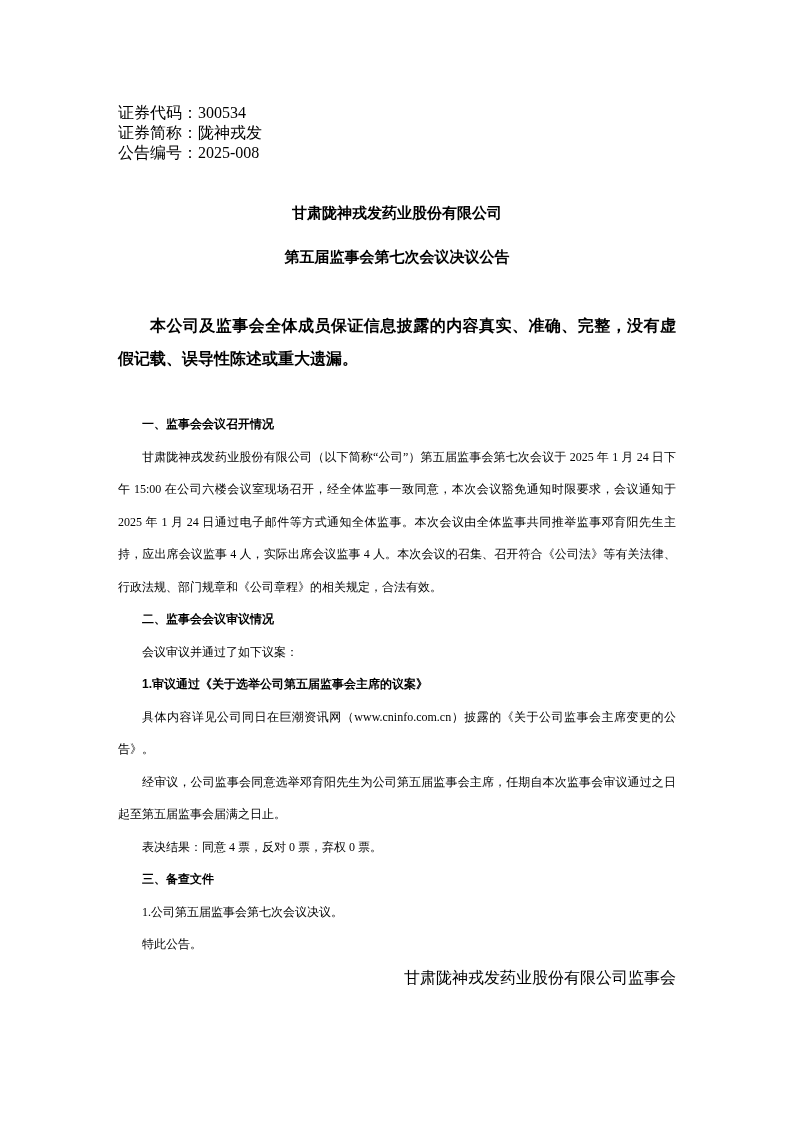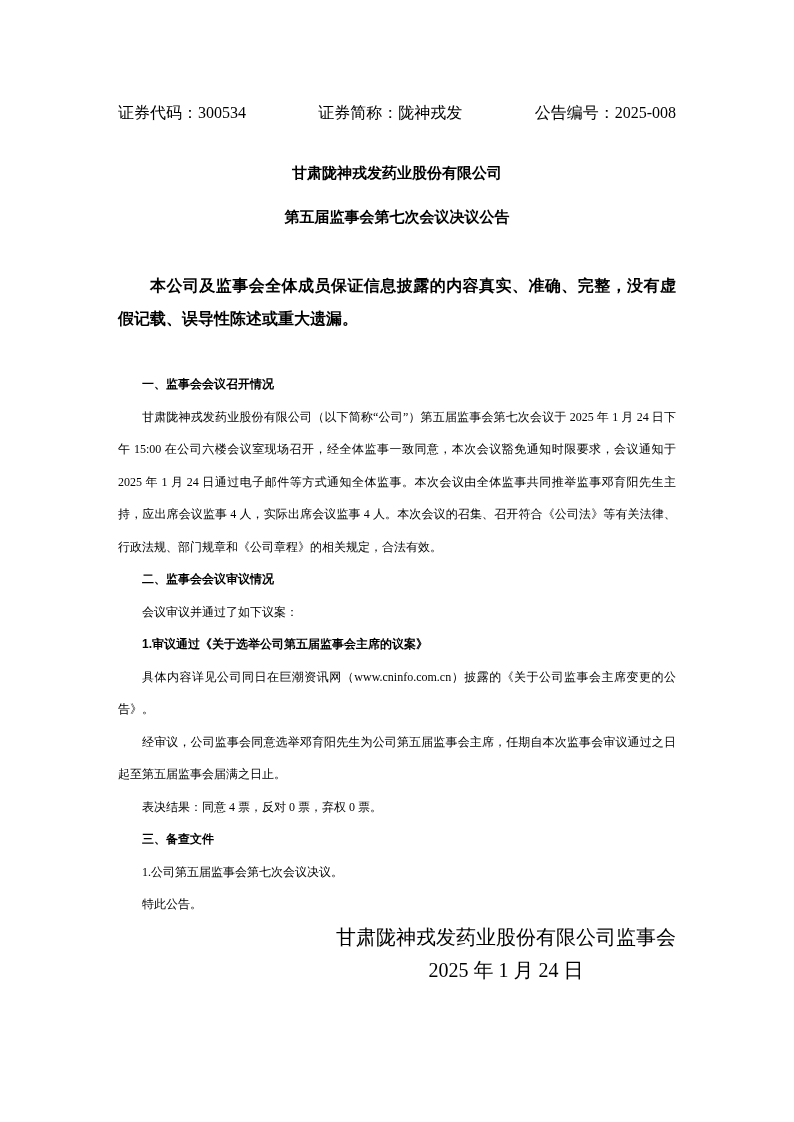--- a/index.html
+++ b/index.html
@@ -19,20 +19,21 @@
   .content {
     padding: 103px 118px 0 118px;
   }
   .doc-header {
     display: flex;
     justify-content: space-between;
     align-items: baseline;
     font-size: 16px;
     line-height: 20px;
     white-space: nowrap;
+    flex-direction: column;
   }
   .doc-title {
     margin-top: 28px;
     text-align: center;
     font-family: "Liberation Sans", "DejaVu Sans", sans-serif;
     font-weight: bold;
     font-size: 15px;
     line-height: 44px;
   }
   .statement {
@@ -55,21 +56,21 @@
     text-indent: 2em;
   }
   .sec-heading {
     font-family: "Liberation Sans", "DejaVu Sans", sans-serif;
     font-weight: bold;
   }
   .signature-block {
     display: flex;
     flex-direction: column;
     align-items: flex-end;
-    font-size: 20px;
+    font-size: 16px;
     line-height: 33px;
   }
   .signature-inner {
     text-align: center;
   }
   .signature-inner p {
     margin: 0;
     white-space: nowrap;
   }
 </style>
@@ -102,18 +103,17 @@
       <p>经审议，公司监事会同意选举邓育阳先生为公司第五届监事会主席，任期自本次监事会审议通过之日起至第五届监事会届满之日止。</p>
       <p>表决结果：同意 4 票，反对 0 票，弃权 0 票。</p>
       <p class="sec-heading">三、备查文件</p>
       <p>1.公司第五届监事会第七次会议决议。</p>
       <p>特此公告。</p>
     </div>
 
     <div class="signature-block">
       <div class="signature-inner">
         <p>甘肃陇神戎发药业股份有限公司监事会</p>
-        <p>2025 年 1 月 24 日</p>
       </div>
     </div>
 
   </div>
 </div>
 
 </body></html>

